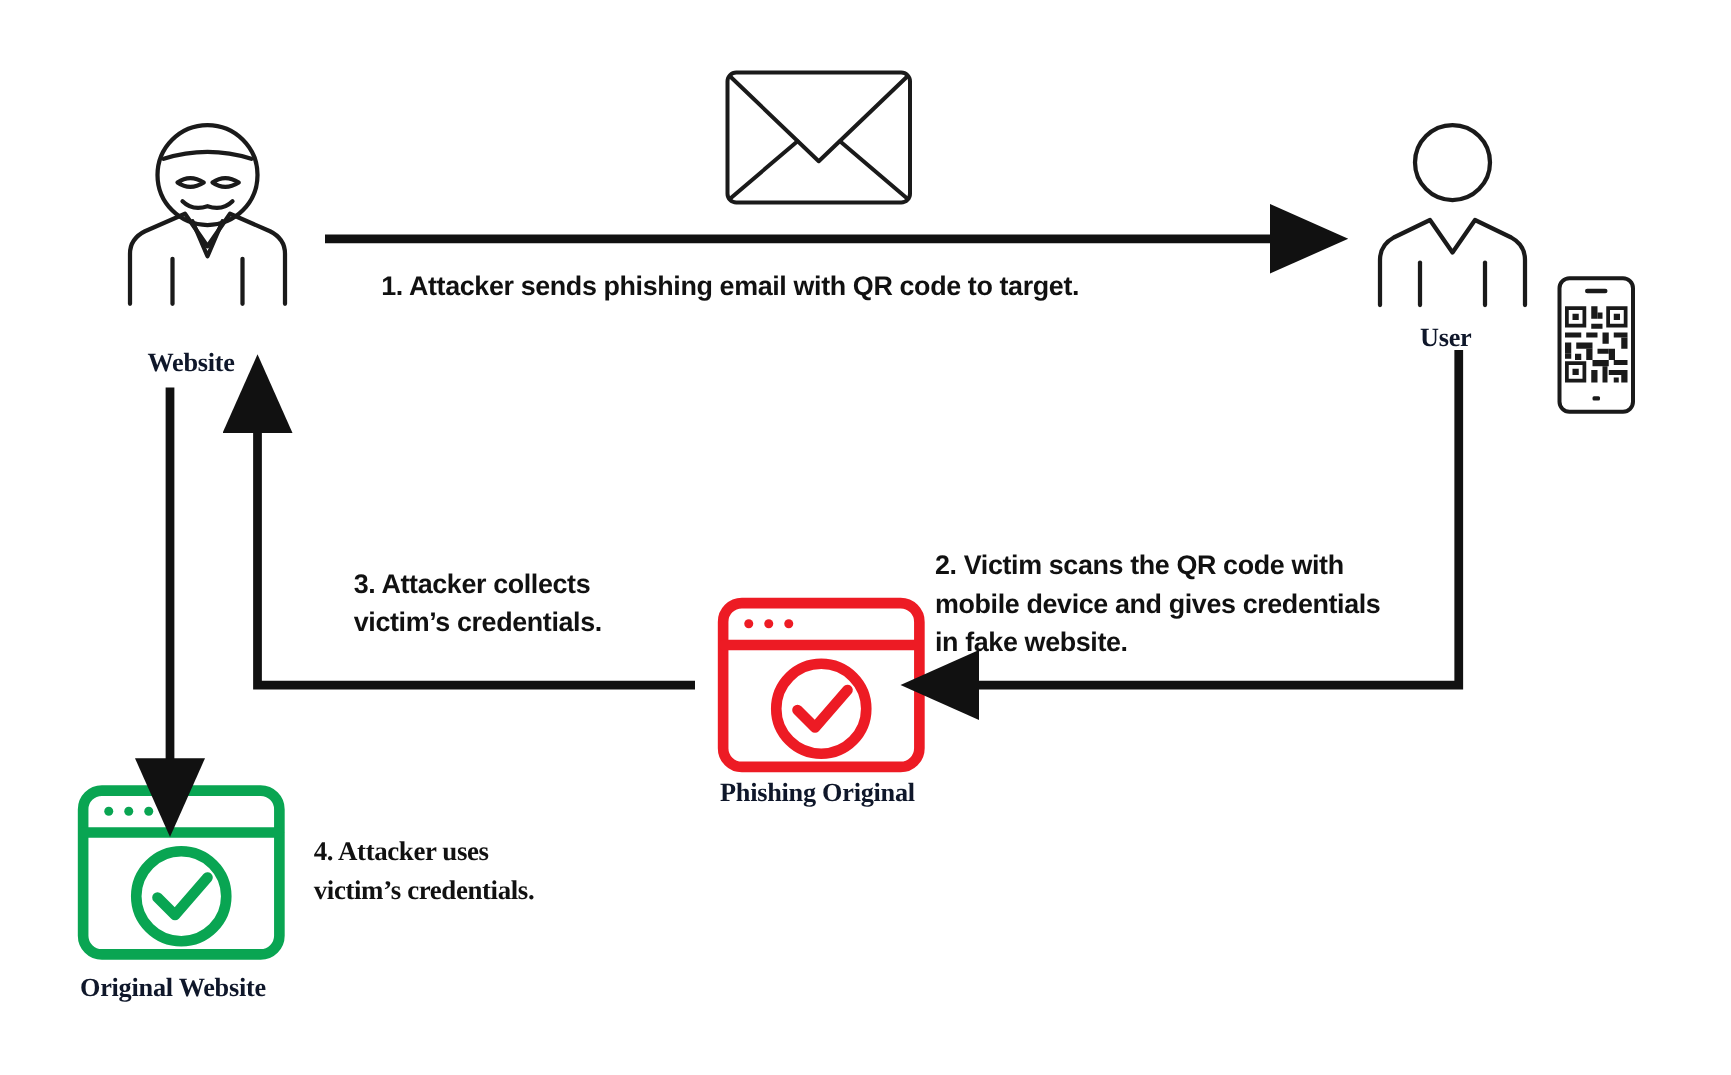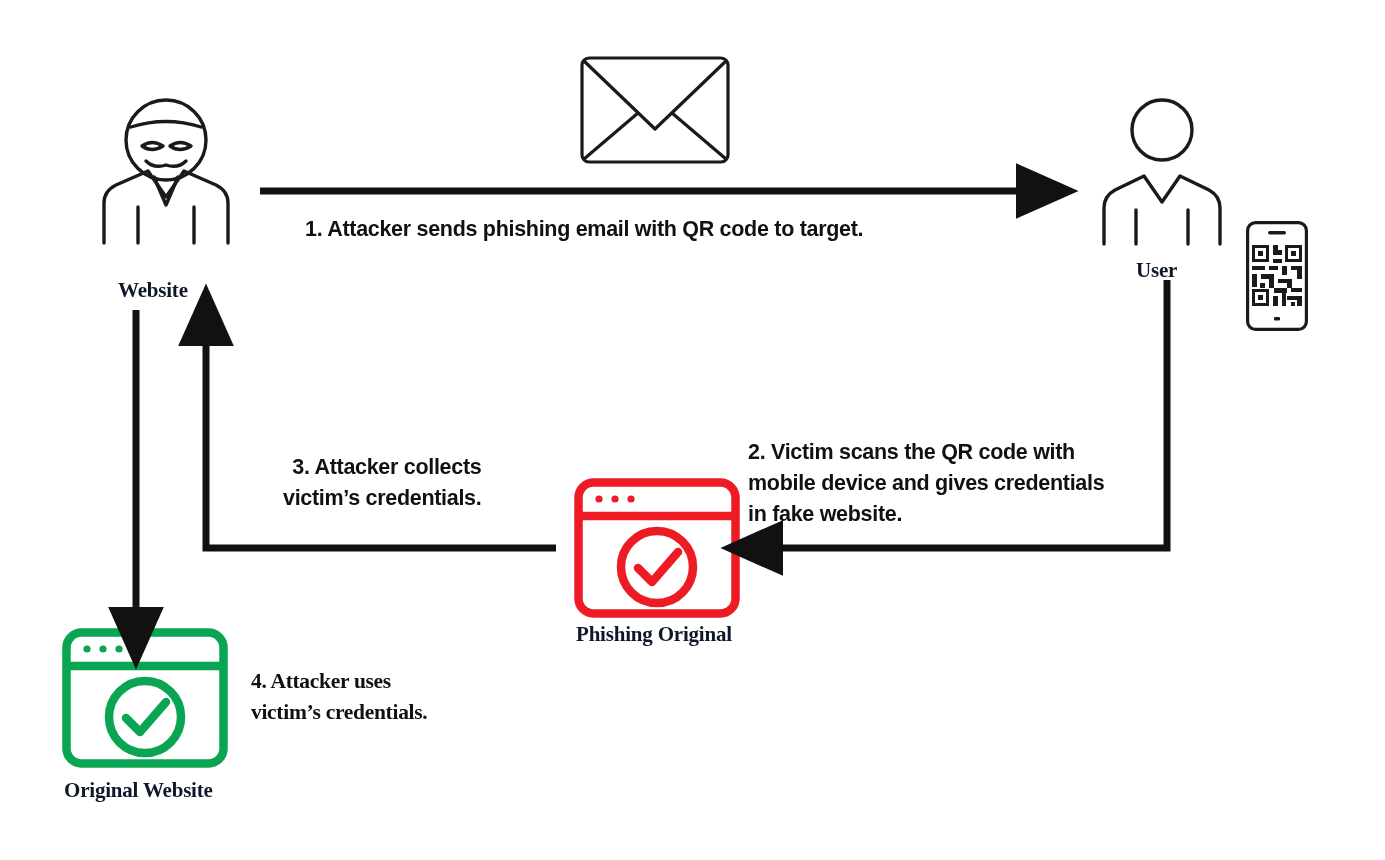--- a/index.html
+++ b/index.html
@@ -33,21 +33,21 @@
     position: absolute;
     font-family: "Liberation Sans", sans-serif;
     font-weight: bold;
     color: #111111;
     font-size: 21.5px;
     line-height: 31px;
     letter-spacing: -0.3px;
     white-space: pre-line;
   }
   .step-text.center {
-    text-align: right;
+    text-align: left;
   }
   svg { display: block; overflow: visible; }
 </style>
 </head>
 <body>
 
 <div id="canvas">
 
   <div class="node" style="left:96px; top:95px;">
     <svg width="140" height="170" viewBox="0 0 140 170">

